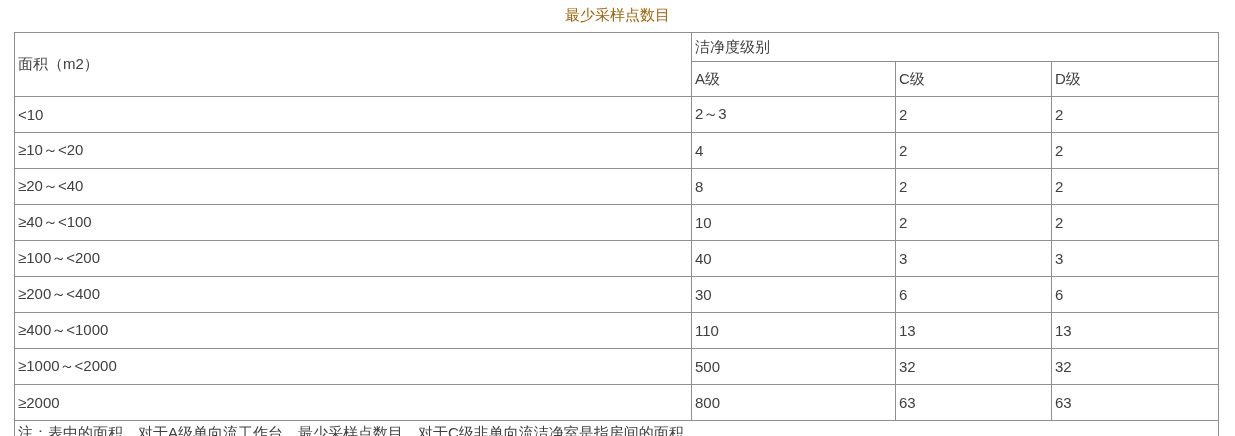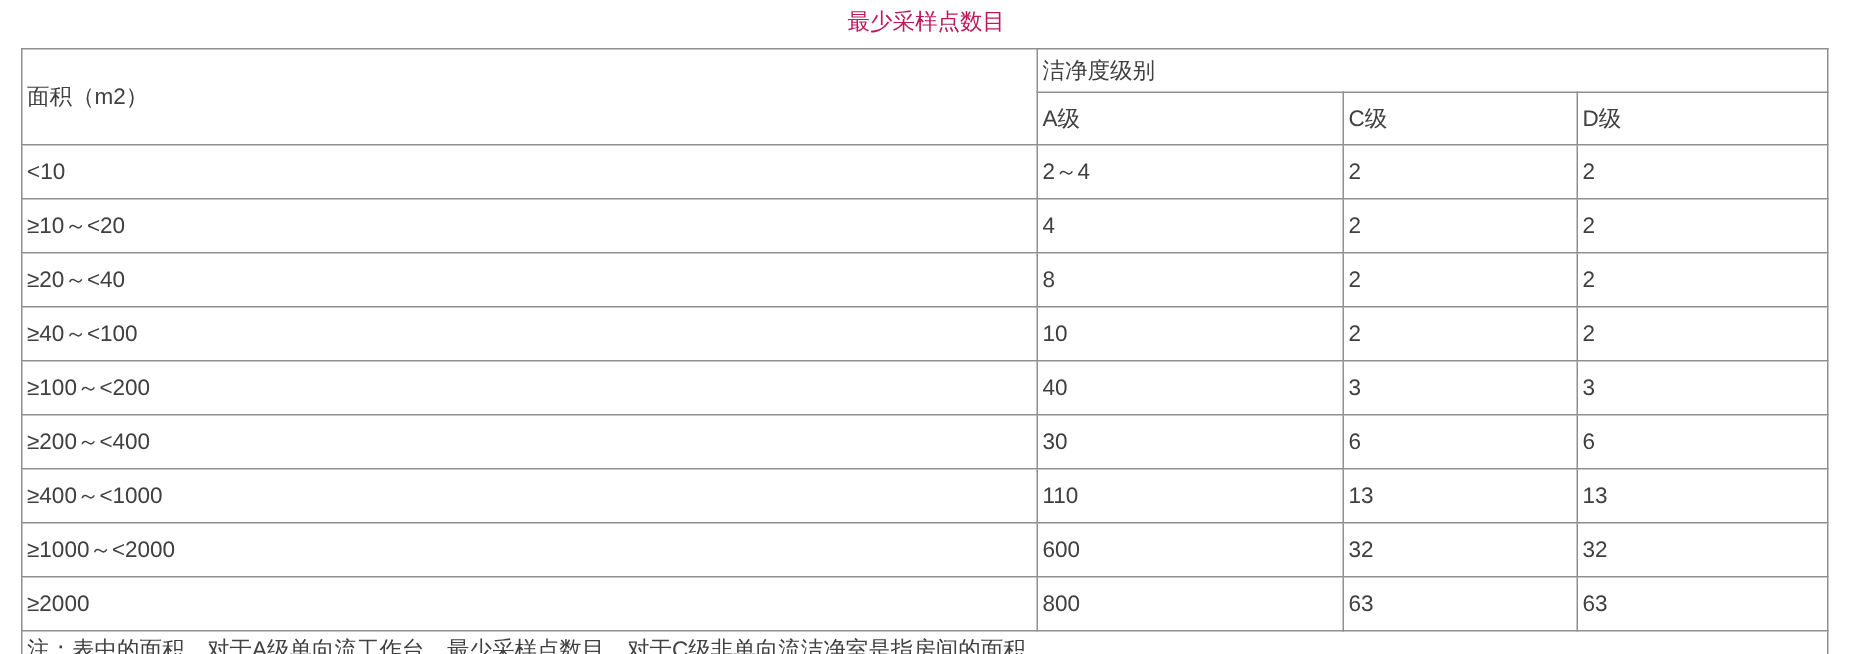--- a/index.html
+++ b/index.html
@@ -15,21 +15,21 @@
   .page {
     width: 1235px;
     height: 436px;
     position: relative;
   }
   .doc-title {
     margin-top: 5px;
     text-align: center;
     font-size: 15px;
     line-height: 20px;
-    color: #be185d;
+    color: #a16207;
   }
   table.sampling {
     border-collapse: collapse;
     table-layout: fixed;
     margin-left: 14px;
     margin-top: 7px;
     width: 1204px;
     font-size: 15px;
     color: #404040;
   }
@@ -72,21 +72,21 @@
         <td colspan="3" class="cls-hdr">洁净度级别</td>
       </tr>
       <tr class="hdr-sub">
         <td>A级</td>
         <td>C级</td>
         <td>D级</td>
       </tr>
 
       <tr class="data-row">
         <td>&lt;10</td>
-        <td>2～4</td>
+        <td>2～3</td>
         <td>2</td>
         <td>2</td>
       </tr>
       <tr class="data-row">
         <td>≥10～&lt;20</td>
         <td>4</td>
         <td>2</td>
         <td>2</td>
       </tr>
       <tr class="data-row">
@@ -114,21 +114,21 @@
         <td>6</td>
       </tr>
       <tr class="data-row">
         <td>≥400～&lt;1000</td>
         <td>110</td>
         <td>13</td>
         <td>13</td>
       </tr>
       <tr class="data-row">
         <td>≥1000～&lt;2000</td>
-        <td>600</td>
+        <td>500</td>
         <td>32</td>
         <td>32</td>
       </tr>
       <tr class="data-row">
         <td>≥2000</td>
         <td>800</td>
         <td>63</td>
         <td>63</td>
       </tr>
 

